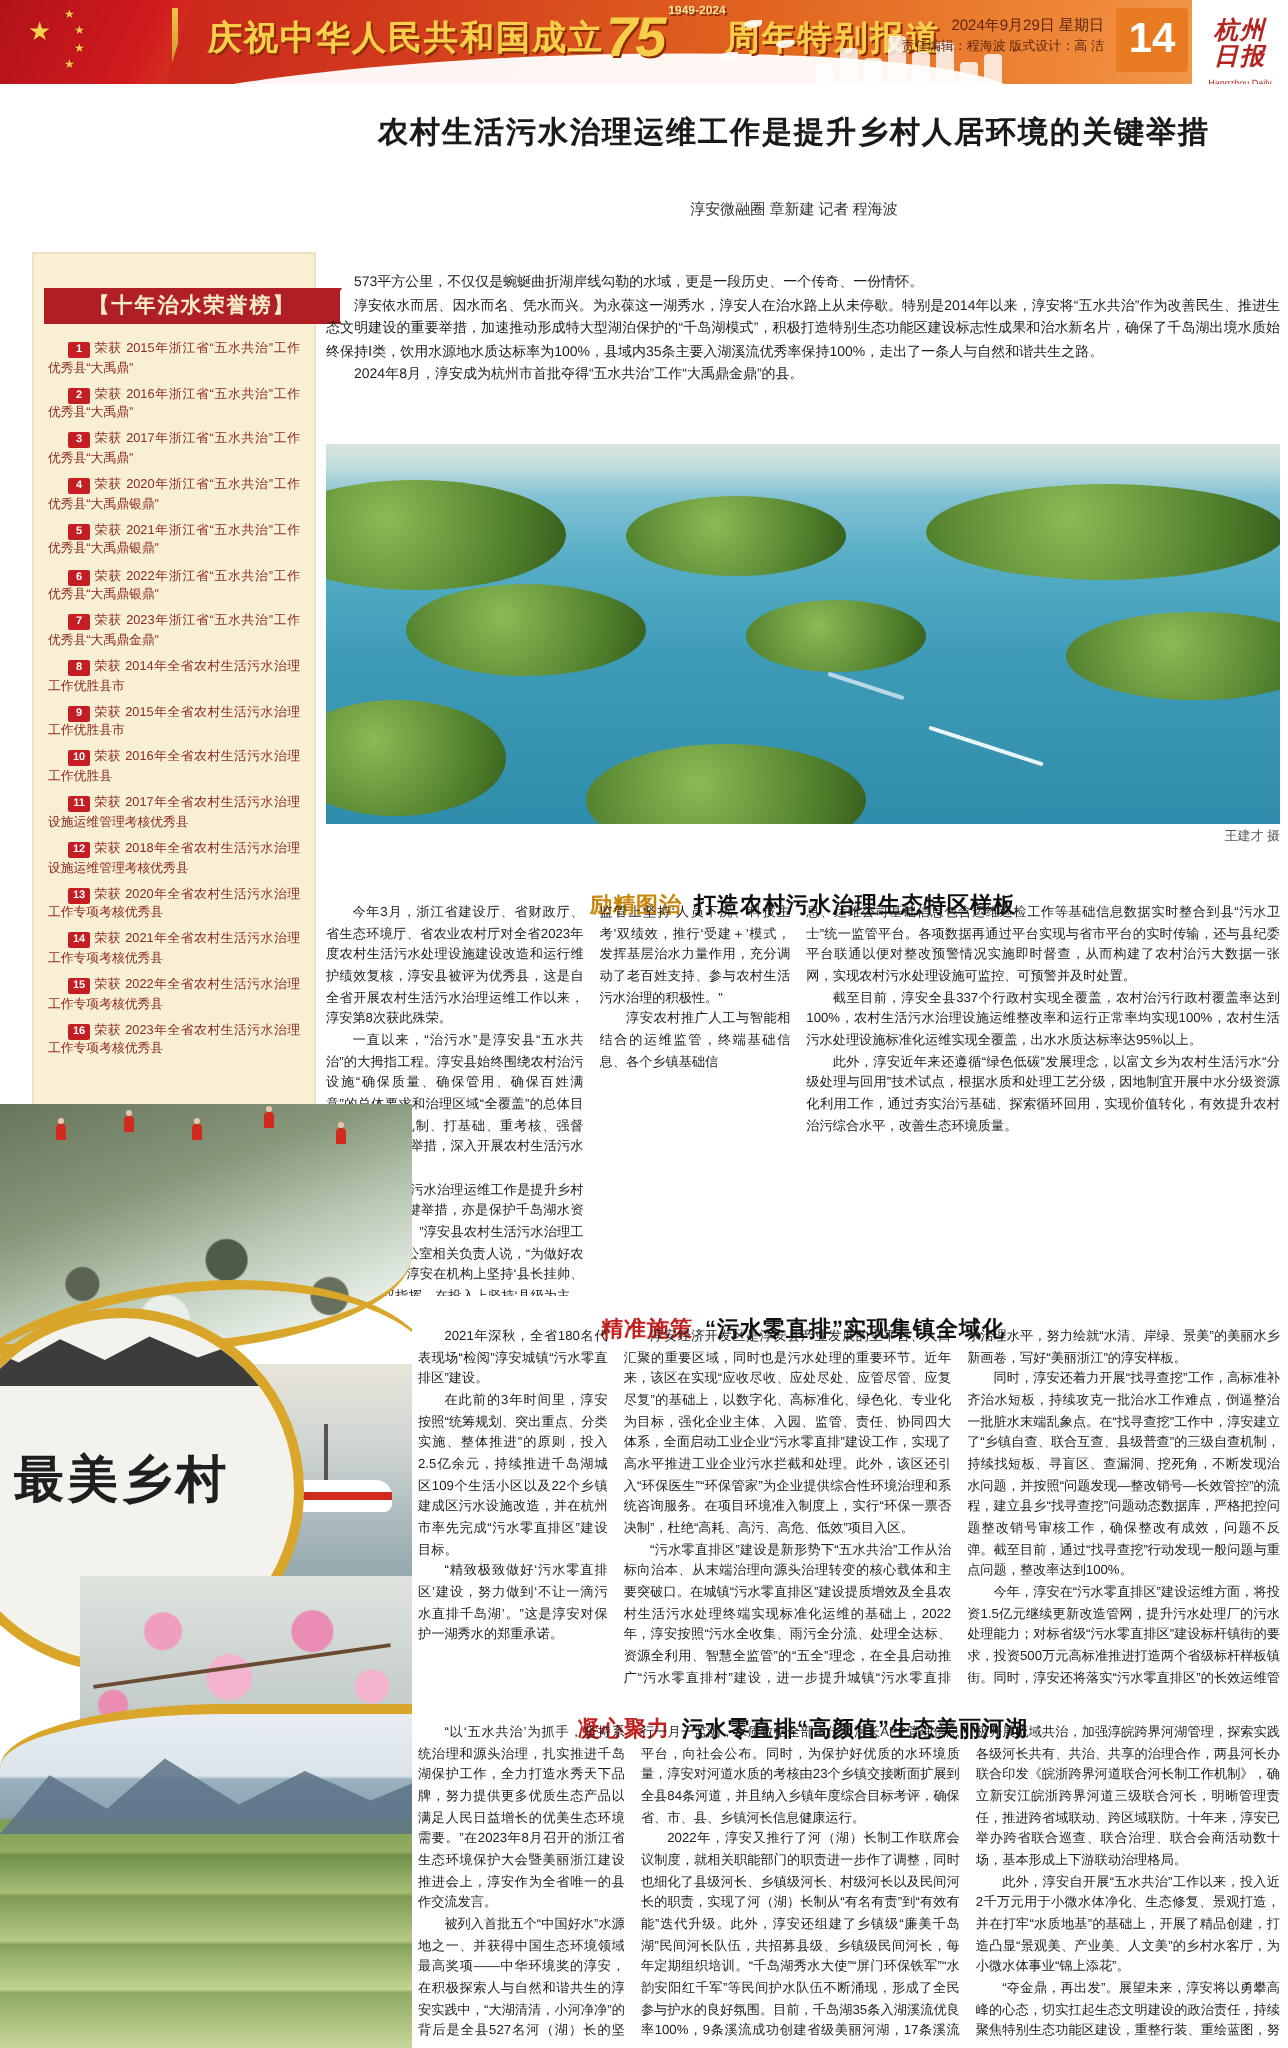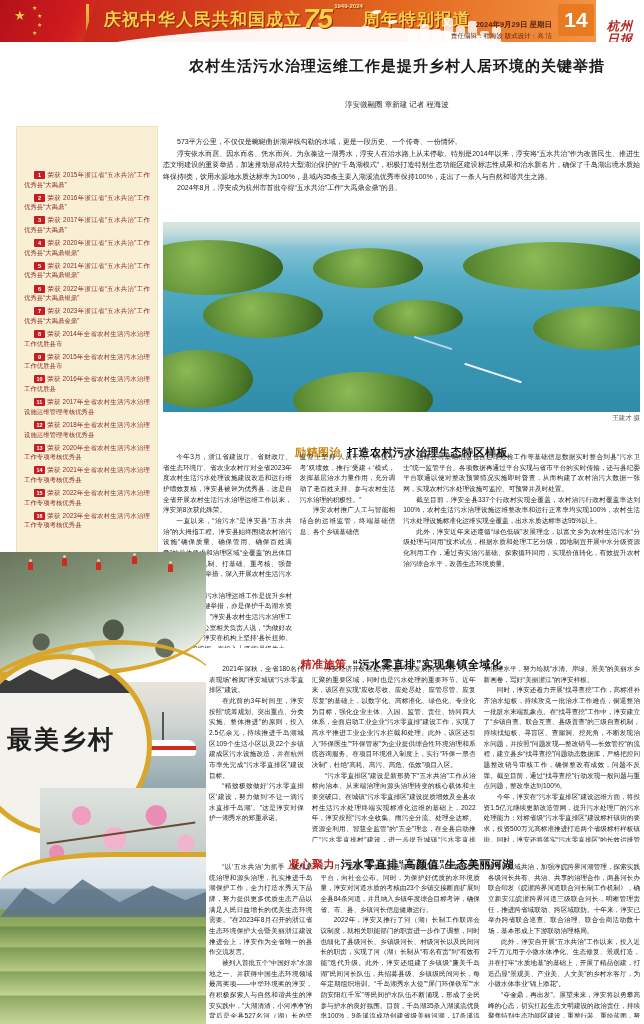--- a/index.html
+++ b/index.html
@@ -18,27 +18,27 @@
   .pole{position:absolute;left:86px;top:4px;width:3px;height:34px;background:linear-gradient(#f0c14b,#c98f1e);}
   .slogan{position:absolute;left:104px;top:3px;white-space:nowrap;color:#f7cf4a;
     text-shadow:1px 1px 0 #8c2a00;font-weight:bold;}
   .slogan .pre,.slogan .suf{font-size:17px;letter-spacing:1px;vertical-align:middle;}
   .slogan .num75{font-size:28px;font-style:italic;letter-spacing:-1px;vertical-align:middle;margin:0 1px;}
   .slogan .years{font-size:6px;vertical-align:top;color:#f9e2a0;margin-left:1px;}
   .skyline{position:absolute;left:408px;bottom:0;height:26px;display:flex;align-items:flex-end;gap:3px;opacity:.8;}
   .skyline span{display:block;width:9px;background:#fff;border-radius:2px 2px 0 0;}
   .dove{position:absolute;width:9px;height:4px;background:#fff;border-radius:60% 0 60% 40%;opacity:.9;}
   .date-block{position:absolute;right:92px;top:7px;text-align:right;color:#5c2410;line-height:1.6;}
-  .date-line{font-size:7.5px;font-weight:bold;margin-top:12px;}
+  .date-line{font-size:7.5px;font-weight:normal;}
   .editor-line{font-size:6.5px;}
   .pagenum{position:absolute;right:50px;top:4px;width:36px;height:32px;background:#e87b22;color:#fff;
     font-size:21px;font-weight:bold;text-align:center;line-height:32px;border-radius:2px;}
   .paper-logo{position:absolute;right:0;top:0;width:48px;height:42px;background:#fff;text-align:center;padding-top:4px;box-sizing:border-box;}
   .paper-cn{font-size:12px;line-height:1.05;font-weight:bold;color:#b5231f;font-family:"Liberation Serif","DejaVu Serif",serif;
-    font-style:italic;width:30px;margin:16px auto;letter-spacing:1px;}
+    font-style:italic;width:30px;margin:5px auto;letter-spacing:1px;}
   .paper-en{font-size:4.5px;color:#b5231f;margin-top:1px;}
 
   
   .headline{position:absolute;left:150px;top:50px;width:494px;text-align:center;}
   .headline h1{margin:0;font-size:35px;font-weight:900;color:#111;letter-spacing:2px;
     font-family:"Liberation Sans","DejaVu Sans",sans-serif;}
   .headline h2{margin:7px 0 0;font-size:15px;font-weight:bold;color:#1a1a1a;letter-spacing:1px;}
   .byline{margin-top:24px;font-size:7.5px;color:#333;}
 
   
@@ -162,20 +162,24 @@
       <div class="paper-en">Hangzhou Daily</div>
     </div>
   </header>
 
   <section class="headline">
     <h2>农村生活污水治理运维工作是提升乡村人居环境的关键举措</h2>
     <div class="byline">淳安微融圈 章新建 记者 程海波</div>
   </section>
 
   <aside class="honor-card">
+    <div class="honor-header">
+      <span>【十年治水荣誉榜】</span>
+      <span class="tail"></span>
+    </div>
     <div class="honor-items">
       <p><span class="badge">1</span><span>荣获 2015年浙江省“五水共治”工作优秀县“大禹鼎”</span></p>
       <p><span class="badge">2</span><span>荣获 2016年浙江省“五水共治”工作优秀县“大禹鼎”</span></p>
       <p><span class="badge">3</span><span>荣获 2017年浙江省“五水共治”工作优秀县“大禹鼎”</span></p>
       <p><span class="badge">4</span><span>荣获 2020年浙江省“五水共治”工作优秀县“大禹鼎银鼎”</span></p>
       <p><span class="badge">5</span><span>荣获 2021年浙江省“五水共治”工作优秀县“大禹鼎银鼎”</span></p>
       <p><span class="badge">6</span><span>荣获 2022年浙江省“五水共治”工作优秀县“大禹鼎银鼎”</span></p>
       <p><span class="badge">7</span><span>荣获 2023年浙江省“五水共治”工作优秀县“大禹鼎金鼎”</span></p>
       <p><span class="badge">8</span><span>荣获 2014年全省农村生活污水治理工作优胜县市</span></p>
       <p><span class="badge">9</span><span>荣获 2015年全省农村生活污水治理工作优胜县市</span></p>

